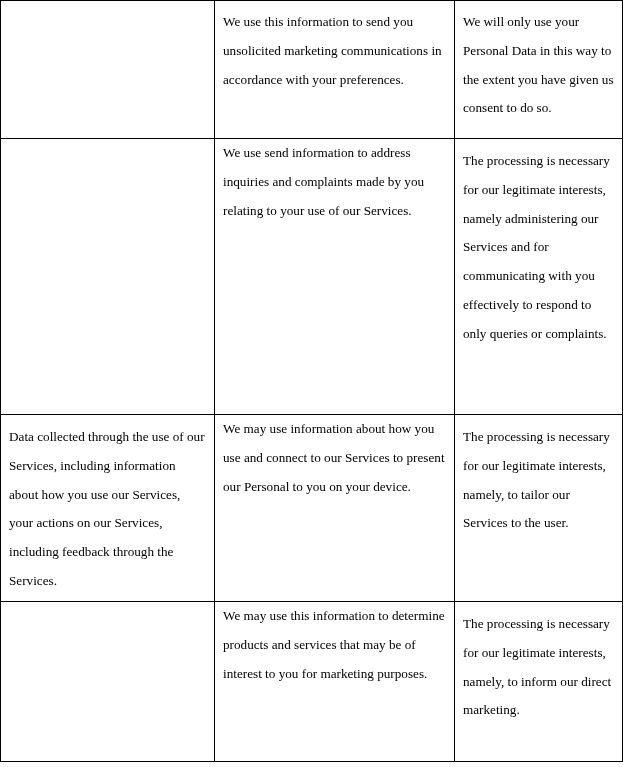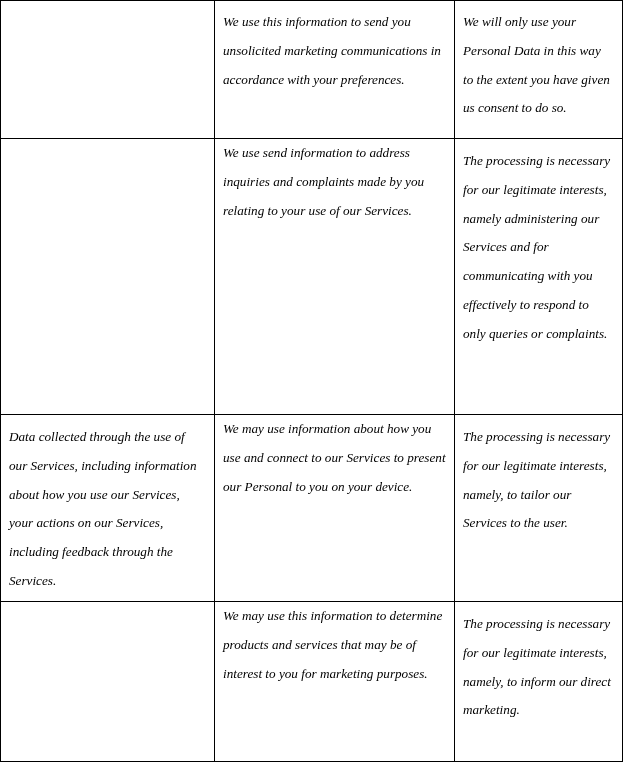--- a/index.html
+++ b/index.html
@@ -14,21 +14,20 @@
     color: #000000;
     overflow: hidden;
   }
   .doc-table {
     border-collapse: collapse;
     table-layout: fixed;
     width: 623px;
     margin: 0;
     border-top: 1px solid #000;
     border-left: 1px solid #000;
-    font-style: italic;
   }
   .doc-table td {
     border-right: 1px solid #000;
     border-bottom: 1px solid #000;
     padding: 0 8px 0 8px;
     font-size: 13.2px;
     line-height: 28.8px;
     color: #000;
     vertical-align: top;
     word-wrap: break-word;

